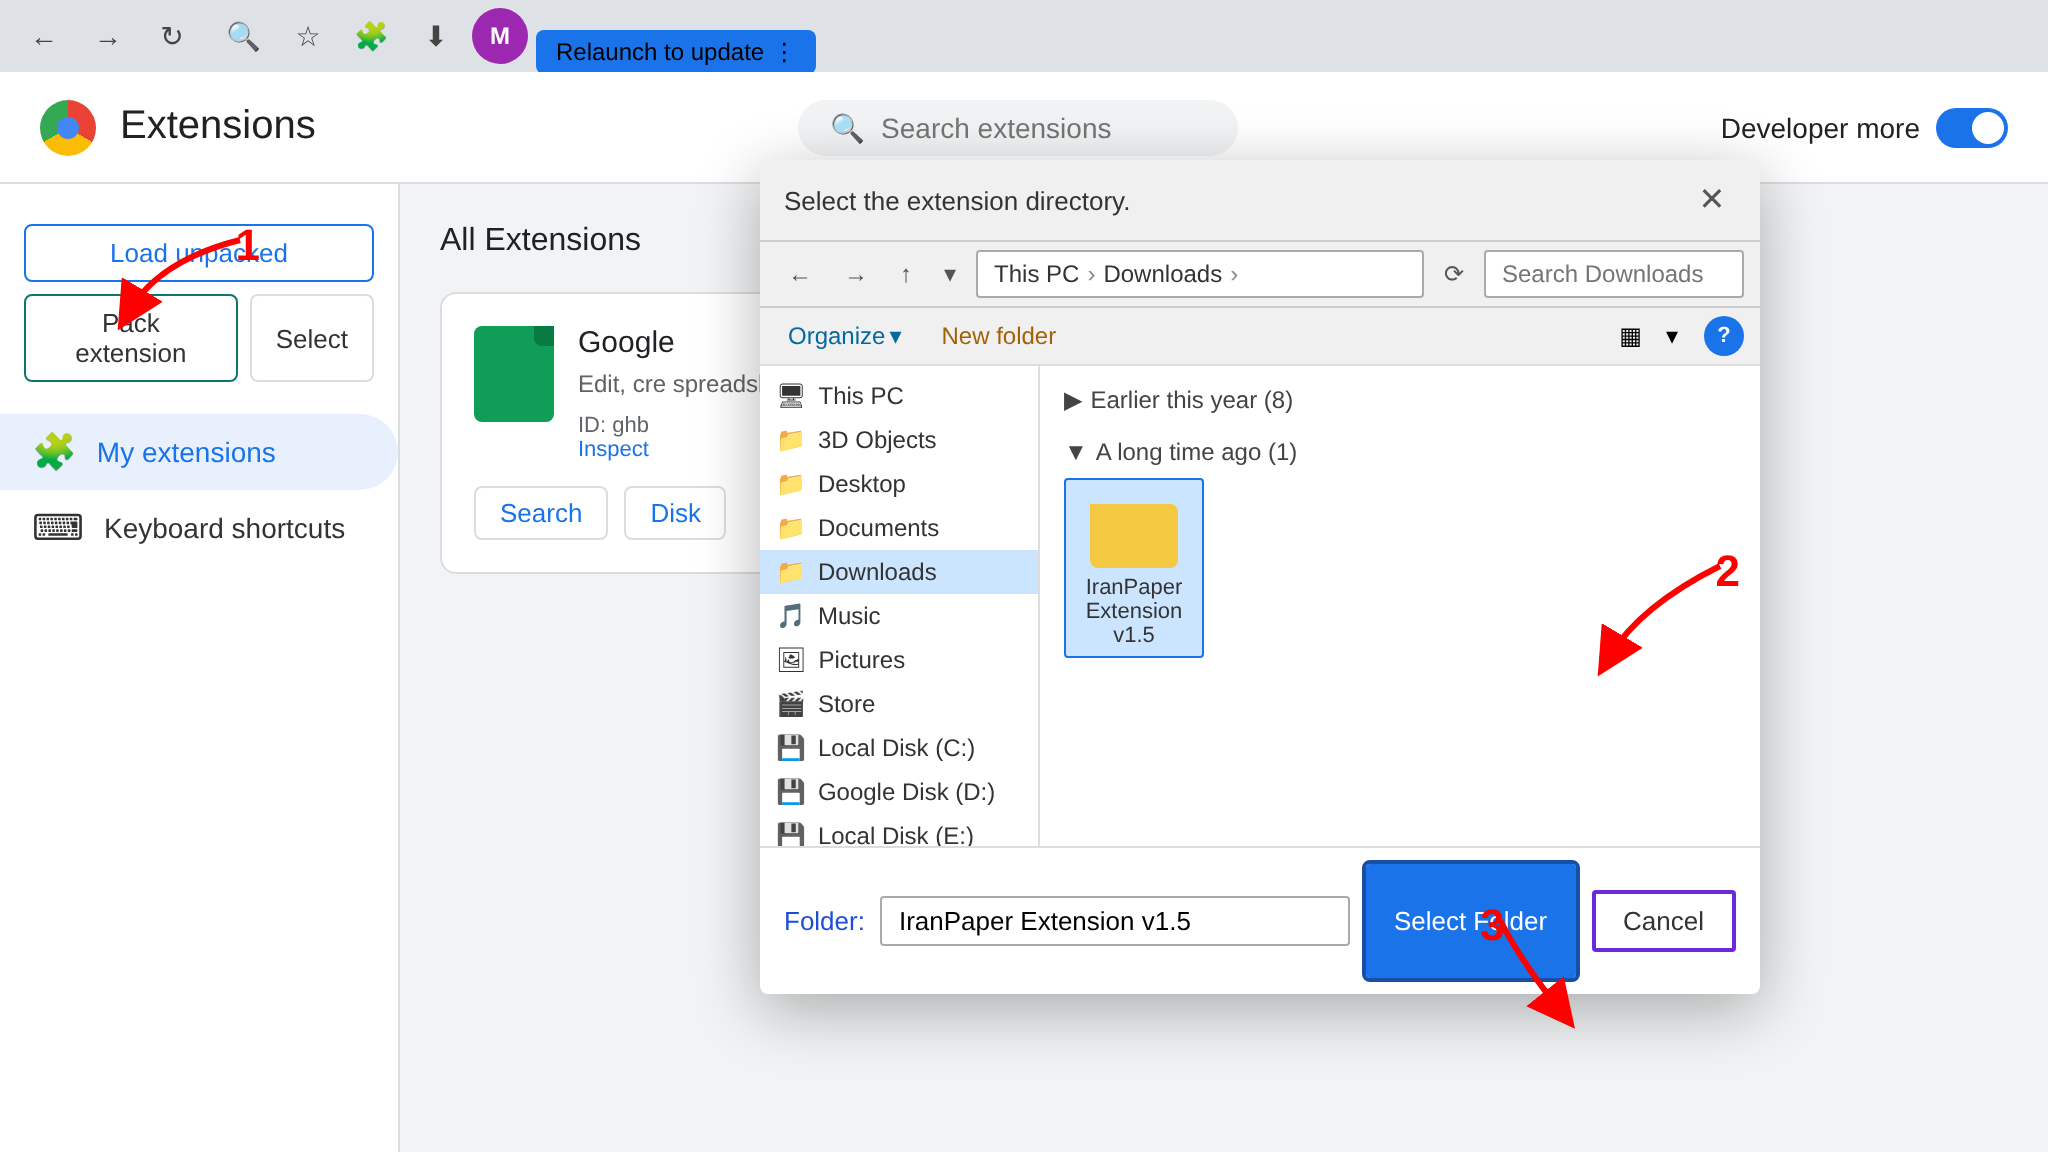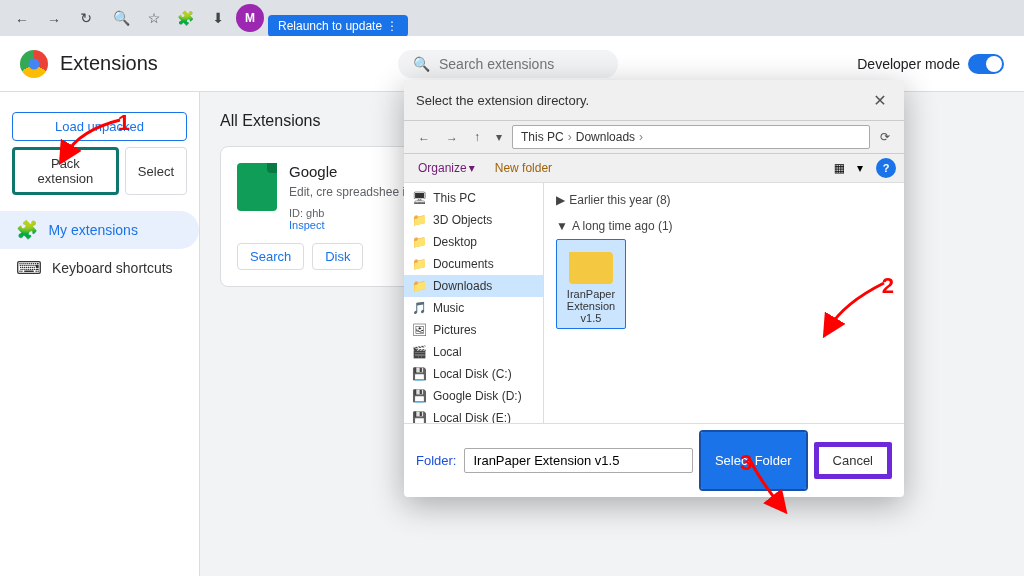--- a/index.html
+++ b/index.html
@@ -9,39 +9,39 @@
     .chrome-bar { background: #dee1e6; height: 36px; display: flex; align-items: center; padding: 0 8px; gap: 8px; }
     .nav-btns { display: flex; gap: 4px; align-items: center; }
     .nav-btn { width: 28px; height: 28px; border-radius: 50%; border: none; background: transparent; cursor: pointer; display: flex; align-items: center; justify-content: center; color: #444; font-size: 14px; }
     .chrome-logo { width: 20px; height: 20px; border-radius: 50%; background: conic-gradient(#ea4335 0deg 120deg, #fbbc05 120deg 240deg, #34a853 240deg 360deg); position: relative; }
     .chrome-logo::after { content:''; position:absolute; top:50%; left:50%; transform:translate(-50%,-50%); width:8px; height:8px; border-radius:50%; background:#4285f4; }
     .address-bar { flex:1; background: white; border-radius: 20px; height: 28px; display: flex; align-items: center; padding: 0 12px; gap: 8px; font-size: 13px; color: #333; }
     .address-text { color: #333; }
     .toolbar-icons { display: flex; gap: 4px; align-items: center; }
     .toolbar-icon { width: 28px; height: 28px; border-radius: 50%; border: none; background: transparent; cursor: pointer; display: flex; align-items: center; justify-content: center; color: #444; font-size: 14px; }
     .profile-btn { width: 28px; height: 28px; border-radius: 50%; background: #9c27b0; color: white; display: flex; align-items: center; justify-content: center; font-size: 12px; font-weight: bold; border: none; cursor: pointer; }
-    .relaunch-btn { background: #1a73e8; color: #ffffff; border: none; border-radius: 4px; padding: 4px 10px; font-size: 12px; cursor: pointer; display: flex; align-items: center; gap: 4px; white-space: nowrap; margin-top: 16px; }
+    .relaunch-btn { background: #1a73e8; color: #000000; border: none; border-radius: 4px; padding: 4px 10px; font-size: 12px; cursor: pointer; display: flex; align-items: center; gap: 4px; white-space: nowrap; margin-top: 16px; }
 
     
     .extensions-page { display: flex; flex-direction: column; height: calc(576px - 36px); background: #f1f3f4; }
     .extensions-header { background: white; padding: 12px 20px; display: flex; align-items: center; justify-content: space-between; border-bottom: 1px solid #dadce0; height: 56px; }
     .extensions-title-area { display: flex; align-items: center; gap: 12px; }
     .extensions-title { font-size: 20px; font-weight: 400; color: #202124; }
     .search-bar { background: #f1f3f4; border: none; border-radius: 20px; padding: 6px 16px; width: 220px; font-size: 14px; display: flex; align-items: center; gap: 8px; }
     .search-input { border: none; background: transparent; outline: none; font-size: 14px; width: 180px; }
     .dev-mode { display: flex; align-items: center; gap: 8px; font-size: 14px; color: #202124; }
     .toggle { width: 36px; height: 20px; border-radius: 10px; background: #1a73e8; position: relative; cursor: pointer; }
     .toggle::after { content:''; position: absolute; top: 2px; right: 2px; width: 16px; height: 16px; border-radius: 50%; background: white; }
 
     
     .content-area { display: flex; flex: 1; overflow: hidden; }
     .sidebar { width: 200px; background: white; padding: 12px 0; border-right: 1px solid #dadce0; }
     .sidebar-action-btns { padding: 8px 12px; display: flex; flex-direction: column; gap: 6px; }
     .load-unpacked-btn { background: white; border: 1px solid #1a73e8; color: #1a73e8; border-radius: 4px; padding: 6px 12px; font-size: 13px; cursor: pointer; font-weight: 500; }
-    .pack-btn { background: white; border: 3px solid #0f766e; color: #333; border-radius: 4px; padding: 6px 12px; font-size: 13px; cursor: pointer; }
+    .pack-btn { background: white; border: 1px solid #0f766e; color: #333; border-radius: 4px; padding: 6px 12px; font-size: 13px; cursor: pointer; }
     .update-btn { background: white; border: 1px solid #dadce0; color: #333; border-radius: 4px; padding: 6px 12px; font-size: 13px; cursor: pointer; }
     .btn-row { display: flex; gap: 6px; }
     .sidebar-nav { margin-top: 8px; }
     .sidebar-item { display: flex; align-items: center; gap: 10px; padding: 8px 16px; cursor: pointer; color: #333; font-size: 14px; }
     .sidebar-item.active { background: #e8f0fe; color: #1a73e8; border-radius: 0 20px 20px 0; }
     .sidebar-icon { font-size: 18px; }
     .sidebar-info { margin: 12px 16px; font-size: 12px; color: #5f6368; line-height: 1.5; }
     .chrome-link { color: #1a73e8; text-decoration: none; }
 
     
@@ -51,31 +51,31 @@
     .ext-card-header { display: flex; align-items: flex-start; gap: 12px; }
     .ext-info { flex: 1; }
     .ext-name { font-size: 15px; font-weight: 500; color: #202124; }
     .ext-desc { font-size: 12px; color: #5f6368; margin-top: 4px; line-height: 1.4; }
     .ext-id { font-size: 11px; color: #5f6368; margin-top: 6px; }
     .ext-actions { display: flex; gap: 8px; margin-top: 12px; }
     .details-btn { background: white; border: 1px solid #dadce0; color: #1a73e8; border-radius: 4px; padding: 5px 12px; font-size: 13px; cursor: pointer; }
     .remove-btn { background: white; border: 1px solid #dadce0; color: #1a73e8; border-radius: 4px; padding: 5px 12px; font-size: 13px; cursor: pointer; }
     .ext-toggle { width: 36px; height: 20px; border-radius: 10px; background: #1a73e8; position: relative; cursor: pointer; margin-left: auto; }
     .ext-toggle::after { content:''; position: absolute; top: 2px; right: 2px; width: 16px; height: 16px; border-radius: 50%; background: white; }
-    .file-dialog { background: white; border-radius: 4px; width: 500px; box-shadow: 0 8px 32px rgba(0,0,0,0.3); position: absolute; top: 80px; left: 380px; margin-left: 24px; }
+    .file-dialog { background: white; border-radius: 4px; width: 500px; box-shadow: 0 8px 32px rgba(0,0,0,0.3); position: absolute; top: 80px; left: 380px; }
     .dialog-titlebar { background: #f0f0f0; padding: 8px 12px; display: flex; align-items: center; justify-content: space-between; border-bottom: 1px solid #ccc; }
     .dialog-title { font-size: 13px; color: #333; }
     .dialog-close { border: none; background: transparent; font-size: 16px; cursor: pointer; color: #555; width: 24px; height: 24px; display: flex; align-items: center; justify-content: center; }
     .dialog-nav { background: #f0f0f0; padding: 4px 8px; display: flex; align-items: center; gap: 4px; border-bottom: 1px solid #ccc; }
     .dialog-nav-btn { border: none; background: transparent; cursor: pointer; padding: 3px 6px; font-size: 12px; color: #555; border-radius: 2px; }
     .breadcrumb-bar { background: white; border: 1px solid #aaa; border-radius: 2px; padding: 3px 8px; font-size: 12px; color: #333; display: flex; align-items: center; gap: 4px; flex: 1; height: 24px; }
     .breadcrumb-sep { color: #888; }
     .search-dialog-input { background: white; border: 1px solid #aaa; border-radius: 2px; padding: 3px 8px; font-size: 12px; width: 130px; height: 24px; }
     .dialog-toolbar { background: #f0f0f0; padding: 4px 8px; display: flex; align-items: center; gap: 8px; border-bottom: 1px solid #ddd; }
-    .organize-btn { border: none; background: transparent; font-size: 12px; cursor: pointer; color: #701a75; display: flex; align-items: center; gap: 2px; padding: 3px 6px; }
+    .organize-btn { border: none; background: transparent; font-size: 12px; cursor: pointer; color: #0369a1; display: flex; align-items: center; gap: 2px; padding: 3px 6px; }
     .new-folder-btn { border: none; background: transparent; font-size: 12px; cursor: pointer; color: #a16207; padding: 3px 6px; }
     .view-icons { display: flex; gap: 2px; margin-left: auto; }
     .view-icon-btn { border: none; background: transparent; cursor: pointer; padding: 3px 5px; font-size: 12px; }
     .help-btn { width: 20px; height: 20px; border-radius: 50%; background: #1a73e8; color: white; border: none; cursor: pointer; font-size: 11px; font-weight: bold; }
 
     
     .dialog-body { display: flex; height: 240px; }
     .dialog-sidebar { width: 140px; background: white; border-right: 1px solid #ddd; overflow-y: auto; padding: 4px 0; }
     .dialog-sidebar-item { display: flex; align-items: center; gap: 6px; padding: 4px 8px; font-size: 12px; color: #333; cursor: pointer; white-space: nowrap; }
     .dialog-sidebar-item.active { background: #cce5ff; }
@@ -88,21 +88,21 @@
     .file-folder-icon { width: 48px; height: 40px; position: relative; }
     .folder-body { width: 44px; height: 32px; background: #f5c842; border-radius: 0 4px 4px 4px; position: absolute; bottom: 0; left: 2px; }
     .folder-tab { width: 18px; height: 8px; background: #f5c842; border-radius: 4px 4px 0 0; position: absolute; top: 8px; left: 2px; }
     .file-label { font-size: 11px; color: #333; text-align: center; word-break: break-word; }
 
     
     .dialog-footer { padding: 8px 12px; border-top: 1px solid #ddd; display: flex; align-items: center; gap: 8px; }
     .folder-label { font-size: 13px; color: #1d4ed8; white-space: nowrap; }
     .folder-input { flex: 1; border: 1px solid #aaa; padding: 4px 8px; font-size: 13px; border-radius: 2px; }
     .select-folder-btn { background: #1a73e8; color: white; border: none; border-radius: 2px; padding: 21px 14px; font-size: 13px; cursor: pointer; white-space: nowrap; outline: 2px solid #174ea6; }
-    .cancel-btn { background: white; color: #333; border: 5px solid #6d28d9; border-radius: 2px; padding: 6px 14px; font-size: 13px; cursor: pointer; }
+    .cancel-btn { background: white; color: #333; border: 2px solid #6d28d9; border-radius: 2px; padding: 6px 14px; font-size: 13px; cursor: pointer; }
 
     
     .sheets-icon { width: 40px; height: 48px; background: #0f9d58; border-radius: 4px; display: flex; align-items: center; justify-content: center; color: white; font-size: 10px; position: relative; }
     .sheets-icon::before { content: ''; position: absolute; top: 0; right: 0; width: 10px; height: 10px; background: #097a43; border-bottom-left-radius: 4px; }
   </style>
 </head>
 <body>
 
 <div class="chrome-bar">
   <div class="nav-btns">
@@ -130,21 +130,21 @@
       <div style="width:28px;height:28px;border-radius:50%;background:conic-gradient(#ea4335 0deg 120deg,#fbbc05 120deg 240deg,#34a853 240deg 360deg);position:relative;">
         <div style="position:absolute;top:50%;left:50%;transform:translate(-50%,-50%);width:11px;height:11px;border-radius:50%;background:#4285f4;"></div>
       </div>
       <span class="extensions-title">Extensions</span>
     </div>
     <div class="search-bar">
       <span>🔍</span>
       <input class="search-input" placeholder="Search extensions" style="">
     </div>
     <div class="dev-mode">
-      <span>Developer mode</span>
+      <span>Developer more</span>
       <div class="toggle"></div>
     </div>
   </div>
 
   <div class="content-area">
 
     <div class="sidebar">
       <div class="sidebar-action-btns">
         <button class="load-unpacked-btn">Load unpacked</button>
         <div class="btn-row">
@@ -222,20 +222,21 @@
     <button class="dialog-nav-btn">→</button>
     <button class="dialog-nav-btn">↑</button>
     <button class="dialog-nav-btn">▾</button>
     <div class="breadcrumb-bar">
       <span>This PC</span>
       <span class="breadcrumb-sep">›</span>
       <span>Downloads</span>
       <span class="breadcrumb-sep">›</span>
     </div>
     <button class="dialog-nav-btn">⟳</button>
+    <input class="search-dialog-input" placeholder="Search Downloads" style="">
   </div>
 
   <div class="dialog-toolbar">
     <button class="organize-btn">
       <span>Organize</span>
       <span>▾</span>
     </button>
     <button class="new-folder-btn">New folder</button>
     <div class="view-icons">
       <button class="view-icon-btn">▦</button>
@@ -270,21 +271,21 @@
       <div class="dialog-sidebar-item">
         <span>🎵</span>
         <span>Music</span>
       </div>
       <div class="dialog-sidebar-item">
         <span>🖼</span>
         <span>Pictures</span>
       </div>
       <div class="dialog-sidebar-item">
         <span>🎬</span>
-        <span>Local</span>
+        <span>Store</span>
       </div>
       <div class="dialog-sidebar-item">
         <span>💾</span>
         <span>Local Disk (C:)</span>
       </div>
       <div class="dialog-sidebar-item">
         <span>💾</span>
         <span>Google Disk (D:)</span>
       </div>
       <div class="dialog-sidebar-item">

